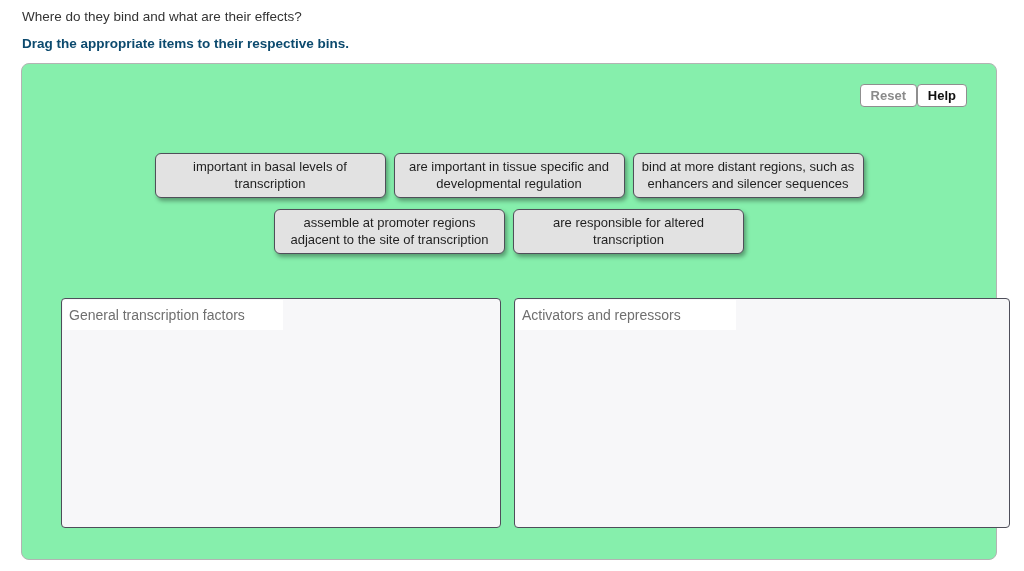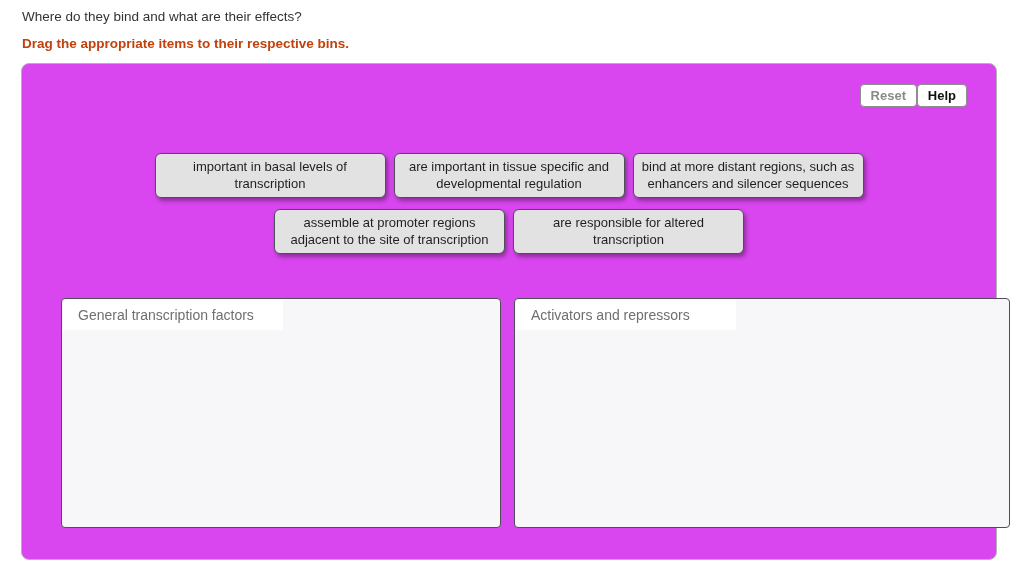--- a/index.html
+++ b/index.html
@@ -17,27 +17,27 @@
     position: absolute;
     left: 22px; top: 9px;
     font-size: 13.5px;
     color: #333333;
   }
   .instruction-text {
     position: absolute;
     left: 22px; top: 36px;
     font-size: 13.5px;
     font-weight: bold;
-    color: #c2410c;
+    color: #0c4a6e;
   }
   .activity-panel {
     position: absolute;
     left: 21px; top: 63px;
     width: 976px; height: 497px;
-    background: #d946ef;
+    background: #86efac;
     border: 1px solid #b3b3b3;
     border-radius: 8px;
   }
   .toolbar-btn {
     position: absolute;
     top: 20px;
     height: 23px;
     padding: 0 10px;
     background: #ffffff;
     border: 1px solid #8f8f8f;
@@ -87,21 +87,21 @@
   .bin-1 { left: 39px;  width: 440px; }
   .bin-2 { left: 492px; width: 496px; }
   .bin-label {
     position: absolute;
     left: 1px; top: 1px;
     width: 220px; height: 30px;
     background: #ffffff;
     color: #6f6f6f;
     font-size: 14px;
     line-height: 30px;
-    padding-left: 15px;
+    padding-left: 6px;
     white-space: nowrap;
   }
   .bin-drop-area {
     position: absolute;
     left: 0; top: 31px; right: 0; bottom: 0;
   }
 </style>
 </head>
 <body>
 

